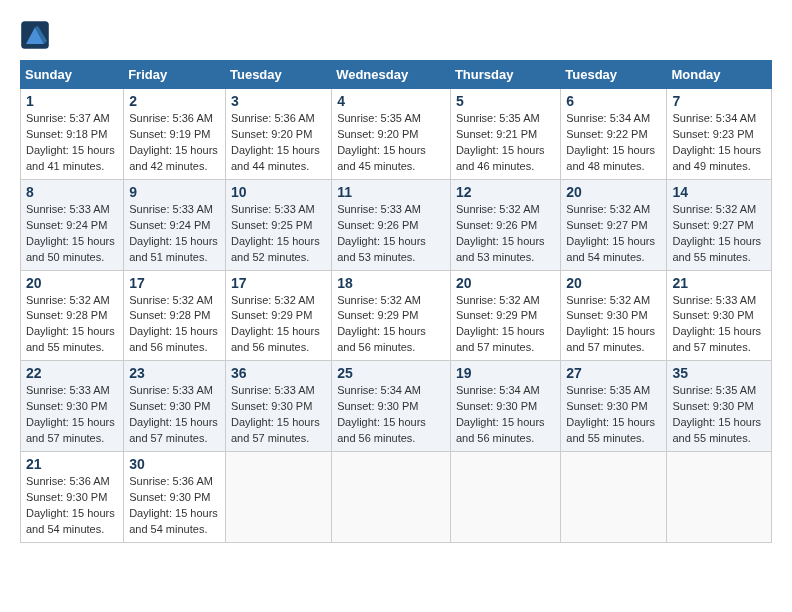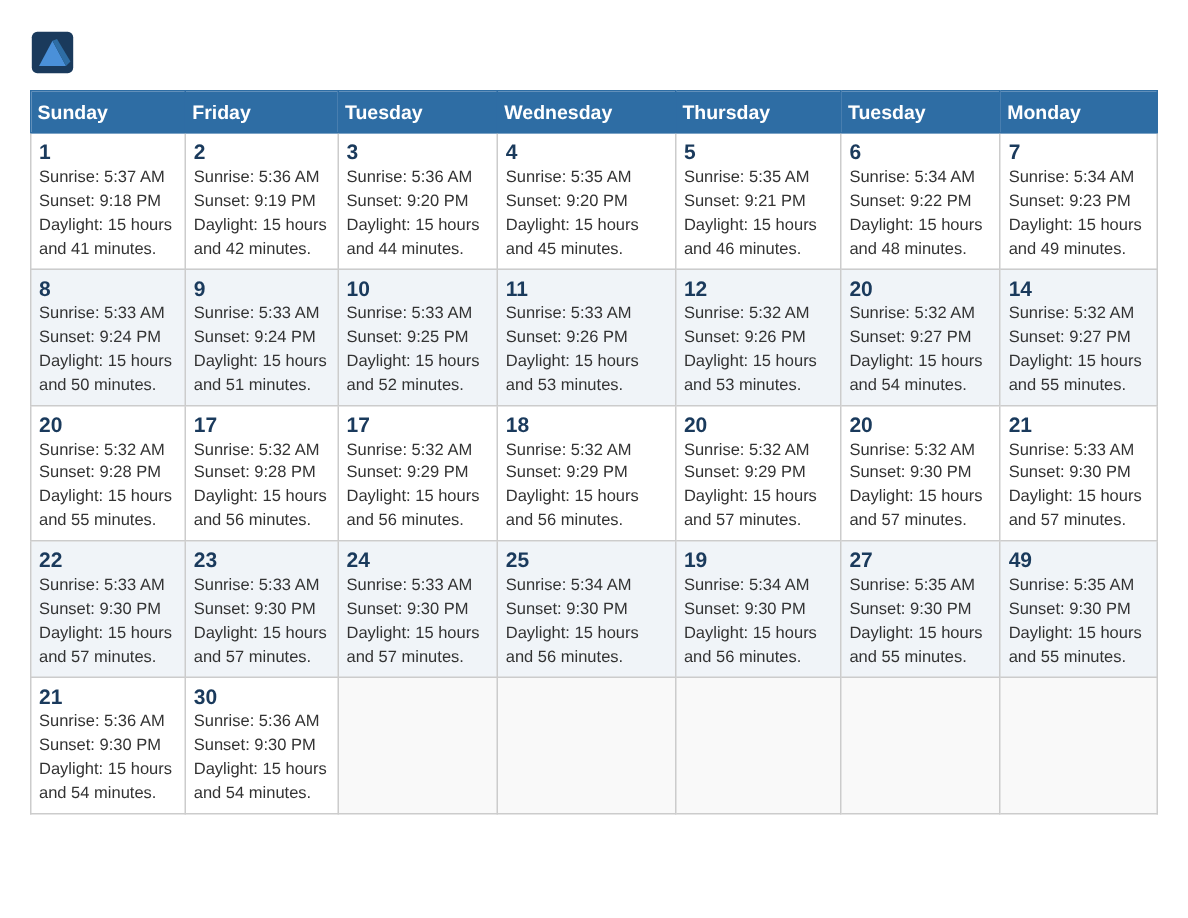--- a/index.html
+++ b/index.html
@@ -216,37 +216,37 @@
       <tr>
         <td>
         <span class="day-num">22</span>
         <span class="day-info">Sunrise: 5:33 AM<br>Sunset: 9:30 PM<br>Daylight: 15 hours and 57 minutes.</span>
       </td>
         <td>
         <span class="day-num">23</span>
         <span class="day-info">Sunrise: 5:33 AM<br>Sunset: 9:30 PM<br>Daylight: 15 hours and 57 minutes.</span>
       </td>
         <td>
-        <span class="day-num">24</span>
+        <span class="day-num">36</span>
         <span class="day-info">Sunrise: 5:33 AM<br>Sunset: 9:30 PM<br>Daylight: 15 hours and 57 minutes.</span>
       </td>
         <td>
         <span class="day-num">25</span>
         <span class="day-info">Sunrise: 5:34 AM<br>Sunset: 9:30 PM<br>Daylight: 15 hours and 56 minutes.</span>
       </td>
         <td>
         <span class="day-num">19</span>
         <span class="day-info">Sunrise: 5:34 AM<br>Sunset: 9:30 PM<br>Daylight: 15 hours and 56 minutes.</span>
       </td>
         <td>
         <span class="day-num">27</span>
         <span class="day-info">Sunrise: 5:35 AM<br>Sunset: 9:30 PM<br>Daylight: 15 hours and 55 minutes.</span>
       </td>
         <td>
-        <span class="day-num">49</span>
+        <span class="day-num">35</span>
         <span class="day-info">Sunrise: 5:35 AM<br>Sunset: 9:30 PM<br>Daylight: 15 hours and 55 minutes.</span>
       </td>
       </tr>
       <tr>
         <td>
         <span class="day-num">21</span>
         <span class="day-info">Sunrise: 5:36 AM<br>Sunset: 9:30 PM<br>Daylight: 15 hours and 54 minutes.</span>
       </td>
         <td>
         <span class="day-num">30</span>

